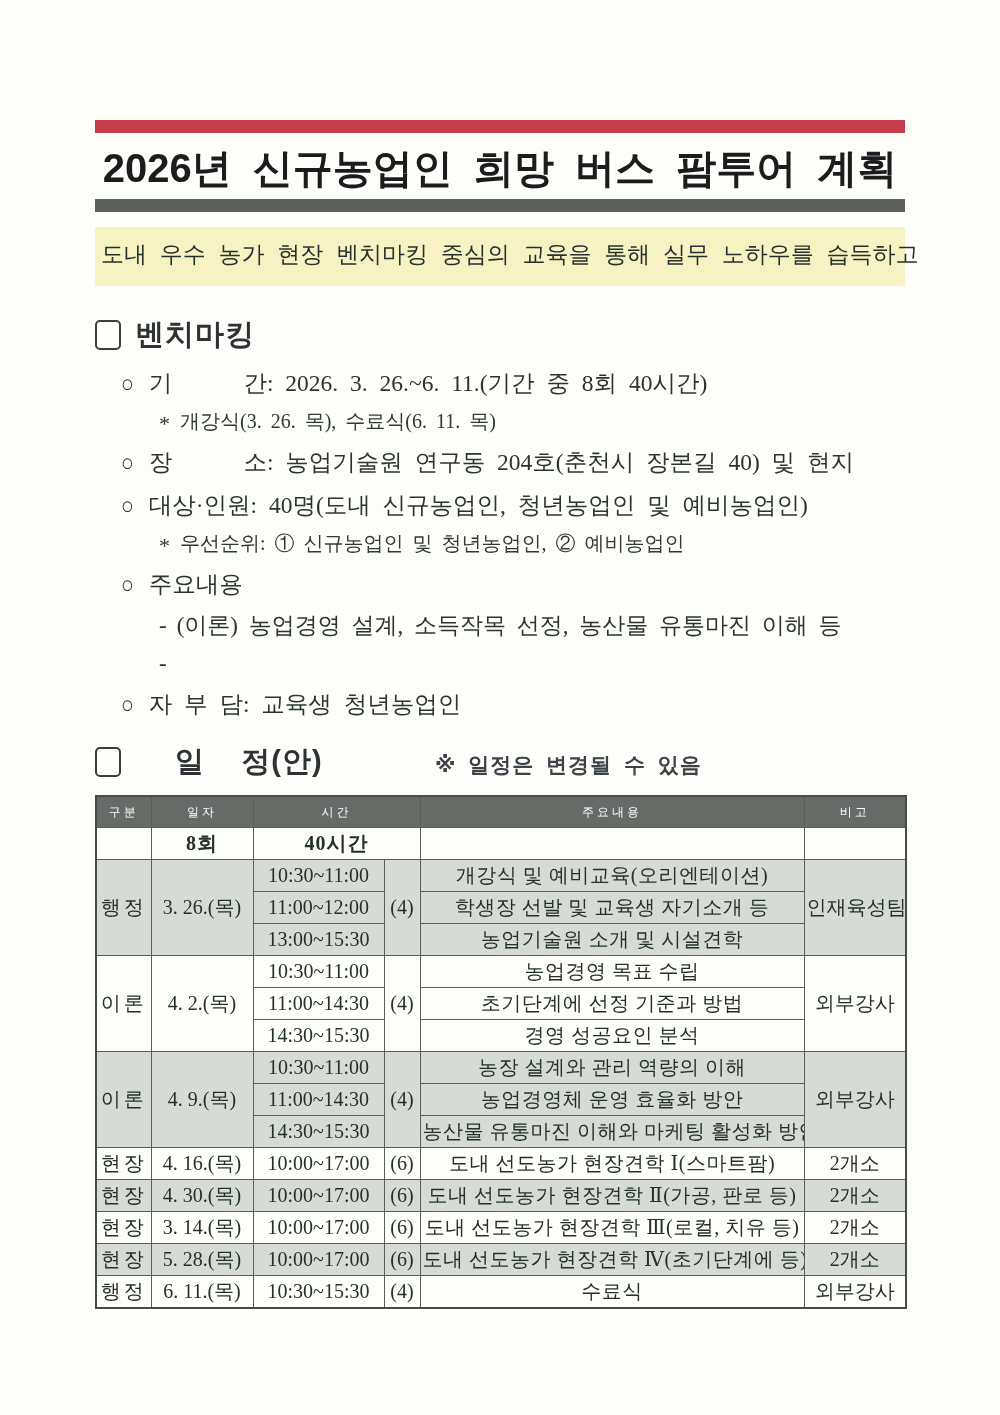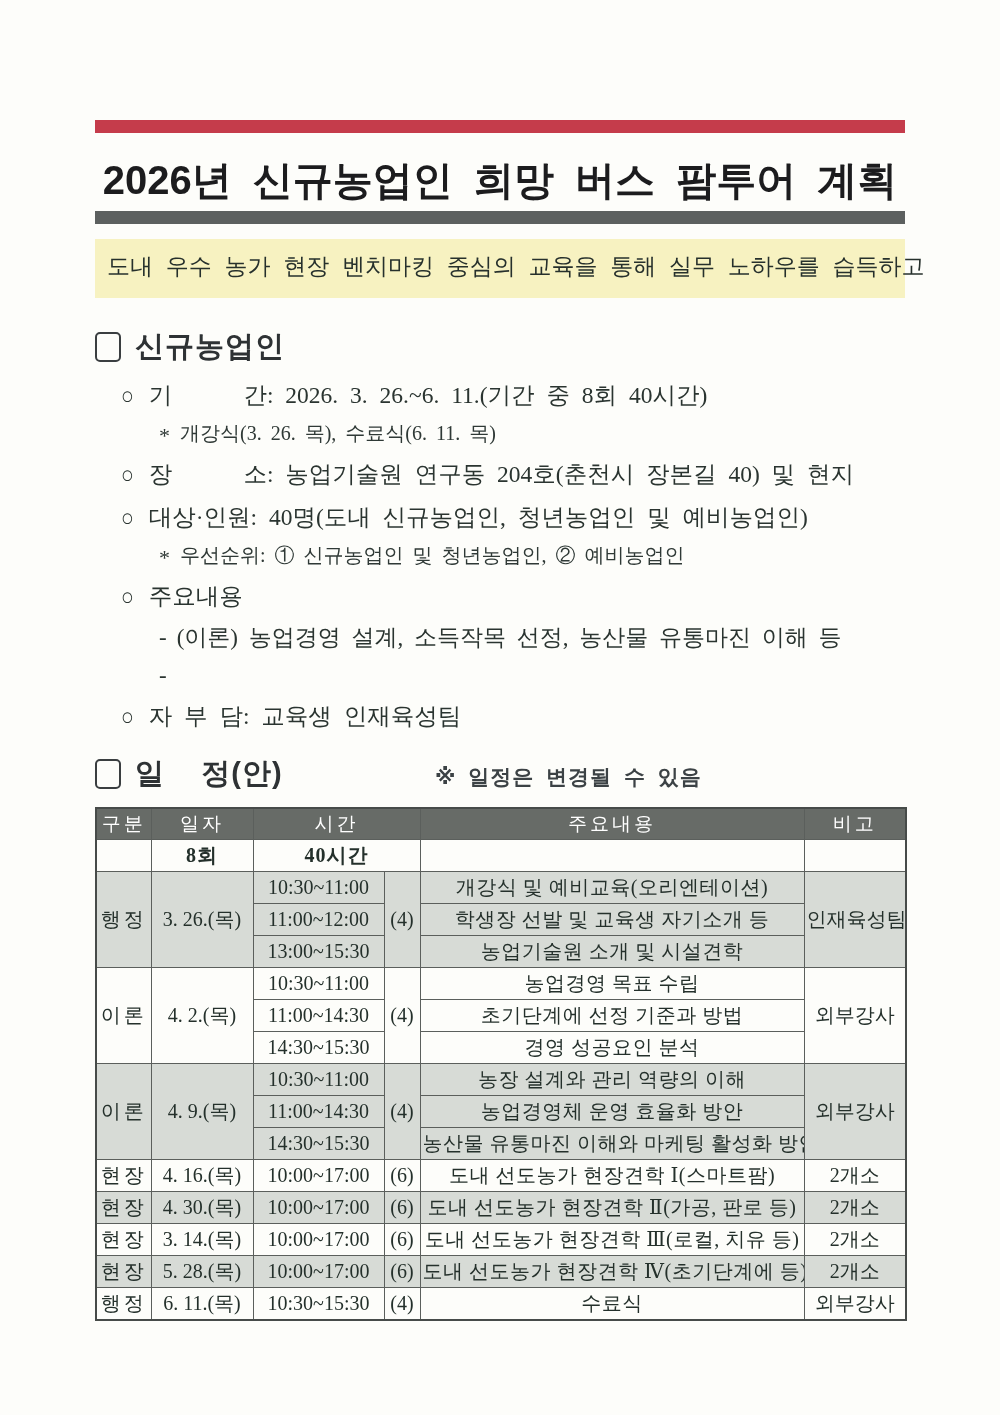--- a/index.html
+++ b/index.html
@@ -20,29 +20,29 @@
   .bar.red  { background:#c53c4b; }
   .bar.gray { background:#5c605f; }
   .doc-title {
     font-family:"Liberation Sans","DejaVu Sans",sans-serif;
     font-weight:bold;
     font-size:40px;
     color:#1c1c1e;
     text-align:center;
     letter-spacing:0px;
     word-spacing:10px;
-    padding:20px 0 3px 0;
+    padding:8px 0 3px 0;
     white-space:nowrap;
   }
 
   
   .summary-box {
     margin-top:15px;
     background:#f7f2c1;
-    padding:10px 14px 12px 12px;
+    padding:10px 14px 12px 6px;
     font-size:23px;
     line-height:1.6;
     color:#26302c;
     word-spacing:7px;
     white-space:nowrap;
   }
 
   
   .section-heading {
     display:flex; align-items:center;
@@ -50,21 +50,21 @@
     font-weight:bold; font-size:29px; color:#2e3234;
   }
   .section-heading .checkbox {
     width:26px; height:30px;
     border:2.5px solid #3a3e40; border-radius:5px;
     background:#fdfdfa;
     margin-right:14px; flex:none;
   }
   .heading-text { white-space:pre-wrap; letter-spacing:1px; }
   .sec-overview { margin-top:29px; }
-  .sec-schedule { margin-top:22px; position:relative; }
+  .sec-schedule { margin-top:22px; position:relative;gap:40px; }
   .schedule-note {
     position:absolute; left:340px; top:9px;
     font-family:"Liberation Sans","DejaVu Sans",sans-serif;
     font-weight:700; font-size:21px; color:#3c4245;
     letter-spacing:1px; word-spacing:5px; white-space:nowrap;
   }
 
   
   .overview-list { margin-top:12px; }
   .ov-item { display:flex; align-items:baseline; white-space:nowrap; }
@@ -91,21 +91,21 @@
     text-align:center;
     height:32px;
     padding:1px 2px;
     overflow:hidden;
     white-space:nowrap;
   }
   table.schedule { border:2px solid #474b49; }
   thead th {
     background:#676b67; color:#ffffff;
     font-weight:normal; letter-spacing:3px;
-    height:33px; font-size:19px;
+    height:33px; font-size:12px;
   }
   td.cat { letter-spacing:3px; }
   td.contentcell { text-align:left; padding-left:11px; letter-spacing:0.5px; }
   td.b { font-weight:bold; letter-spacing:1px; }
   tr.tint td { background:#d7dbd6; }
   td.sub { border-bottom:1px solid #979d97; }
   td.dashL { border-left:1px dashed #6a6e6a; }
 </style>
 </head>
 <body>
@@ -117,21 +117,21 @@
     <h1 class="doc-title">2026년 신규농업인 희망 버스 팜투어 계획</h1>
     <div class="bar gray"></div>
   </div>
 
   <div class="summary-box">
     <div>도내 우수 농가 현장 벤치마킹 중심의 교육을 통해 실무 노하우를 습득하고</div>
   </div>
 
   <div class="section-heading sec-overview">
     <span class="checkbox"></span>
-    <span class="heading-text">신규농업인</span>
+    <span class="heading-text">벤치마킹</span>
   </div>
 
   <div class="overview-list">
     <div class="ov-item lv1">
       <span class="bullet">○</span>
       <span class="ov-text">기      간: 2026. 3. 26.~6. 11.(기간 중 8회 40시간)</span>
     </div>
     <div class="ov-item star">
       <span class="bullet">*</span>
       <span class="ov-text">개강식(3. 26. 목), 수료식(6. 11. 목)</span>
@@ -154,21 +154,21 @@
     </div>
     <div class="ov-item dash">
       <span class="bullet">-</span>
       <span class="ov-text">(이론) 농업경영 설계, 소득작목 선정, 농산물 유통마진 이해 등</span>
     </div>
     <div class="ov-item dash">
       <span class="bullet">-</span>
     </div>
     <div class="ov-item lv1">
       <span class="bullet">○</span>
-      <span class="ov-text">자 부 담: 교육생 인재육성팀</span>
+      <span class="ov-text">자 부 담: 교육생 청년농업인</span>
     </div>
   </div>
 
   <div class="section-heading sec-schedule">
     <span class="checkbox"></span>
     <span class="heading-text">일    정(안)</span>
     <span class="schedule-note">※ 일정은 변경될 수 있음</span>
   </div>
 
   <table class="schedule">

